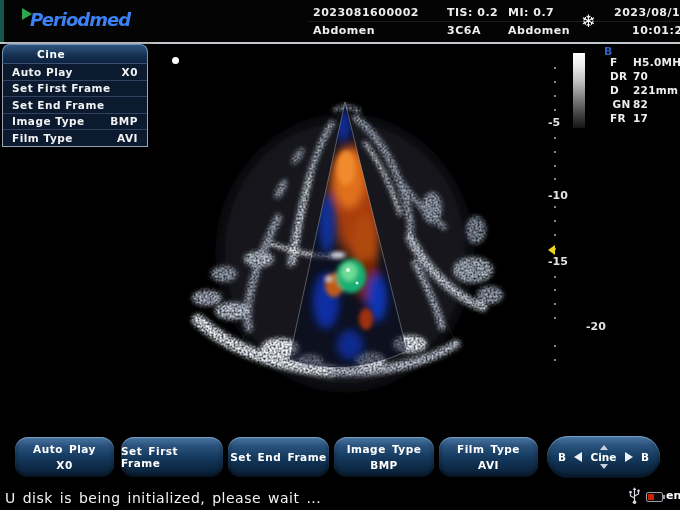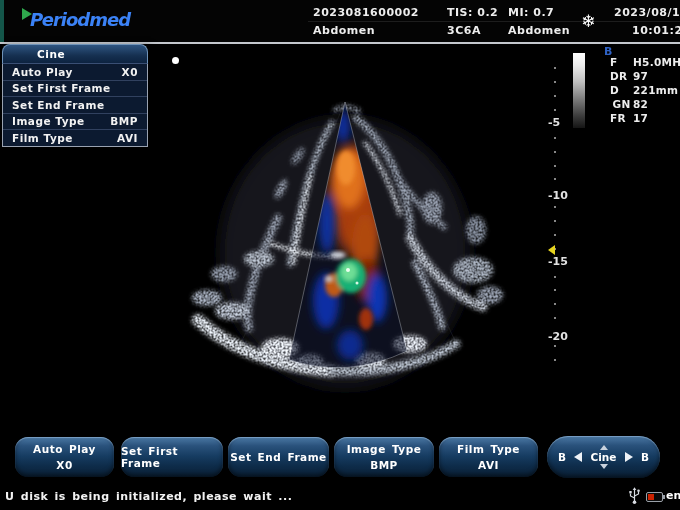--- a/index.html
+++ b/index.html
@@ -51,21 +51,21 @@
     box-shadow:inset 0 1px 1px rgba(170,205,240,0.55), inset 0 -2px 5px rgba(0,0,0,0.55), 0 2px 3px rgba(0,0,0,0.85);
     display:flex;align-items:center;justify-content:space-between;padding:0 11px;box-sizing:border-box;
     color:#fff;font-size:10.5px;font-weight:bold;}
   .nav-center{display:flex;flex-direction:column;align-items:center;gap:1px;}
   .tri-left{width:0;height:0;border-right:8px solid #eef2f7;border-top:5px solid transparent;border-bottom:5px solid transparent;}
   .tri-right{width:0;height:0;border-left:8px solid #eef2f7;border-top:5px solid transparent;border-bottom:5px solid transparent;}
   .tri-up{width:0;height:0;border-bottom:5px solid #c9d2dd;border-left:4.5px solid transparent;border-right:4.5px solid transparent;}
   .tri-down{width:0;height:0;border-top:5px solid #c9d2dd;border-left:4.5px solid transparent;border-right:4.5px solid transparent;}
   
   .status-bar{position:absolute;left:0;top:482px;width:680px;height:28px;background:#000;}
-  .status-msg{position:absolute;left:5px;top:8px;color:#f2f2f2;font-size:11px;font-weight:bold;letter-spacing:0.5px;word-spacing:2px;}
+  .status-msg{position:absolute;left:5px;top:8px;color:#f2f2f2;font-size:14px;font-weight:normal;letter-spacing:0.5px;word-spacing:2px;}
   .usb-icon{position:absolute;left:628px;top:5px;}
   .battery{position:absolute;left:646px;top:10px;width:15px;height:8px;border:1px solid #9aa0a8;border-radius:2px;background:#0a0a0a;}
   .battery-fill{position:absolute;left:1px;top:1px;width:6px;height:6px;background:#cc2200;}
   .battery-nub{position:absolute;right:-3px;top:2px;width:2px;height:4px;background:#9aa0a8;}
   .lang{position:absolute;left:666px;top:7px;color:#ffffff;font-size:11px;font-weight:bold;}
 </style>
 </head>
 <body>
 
 <div class="topbar">
@@ -213,21 +213,21 @@
     </div>
   </div>
 
   <div class="grayscale-bar"></div>
   <div class="mode-label">B</div>
 
   <div class="param-line" style="top:12px;">
     <span class="param-label">F</span><span>H5.0MHz</span>
   </div>
   <div class="param-line" style="top:26px;">
-    <span class="param-label">DR</span><span>97</span>
+    <span class="param-label">DR</span><span>70</span>
   </div>
   <div class="param-line" style="top:40px;">
     <span class="param-label">D</span><span>221mm</span>
   </div>
   <div class="param-line" style="top:54px;text-align:center;">
     <span class="param-label">GN</span><span>82</span>
   </div>
   <div class="param-line" style="top:68px;">
     <span class="param-label">FR</span><span>17</span>
   </div>
@@ -245,21 +245,21 @@
       <div class="ruler-label" style="top: 189px;">-10</div>
       <div class="ruler-tick" style="top: 206.18px;"></div>
       <div class="ruler-tick" style="top: 220.06px;"></div>
       <div class="ruler-tick" style="top: 233.94px;"></div>
       <div class="ruler-tick" style="top: 247.82px;"></div>
       <div class="ruler-label" style="top: 254.7px;">-15</div>
       <div class="ruler-tick" style="top: 275.58px;"></div>
       <div class="ruler-tick" style="top: 289.46px;"></div>
       <div class="ruler-tick" style="top: 303.34px;"></div>
       <div class="ruler-tick" style="top: 317.22px;"></div>
-      <div class="ruler-label" style="top: 330px;">-20</div>
+      <div class="ruler-label" style="top: 320px; margin-left: 38px;">-20</div>
       <div class="ruler-tick" style="top: 344.98px;"></div>
       <div class="ruler-tick" style="top: 358.86px;"></div>
     </div>
   <div class="focus-marker" style="top: 201px;"></div>
 </div>
 
 <div class="controls">
   <div class="ctl-btn" style="left:15px;width:99px;">
     <span>Auto Play</span>
     <span>X0</span>

